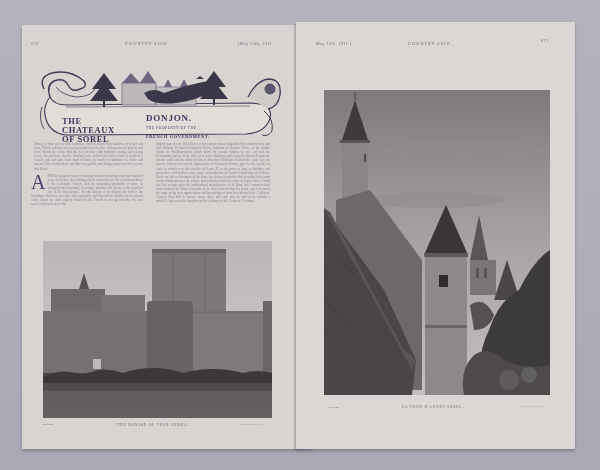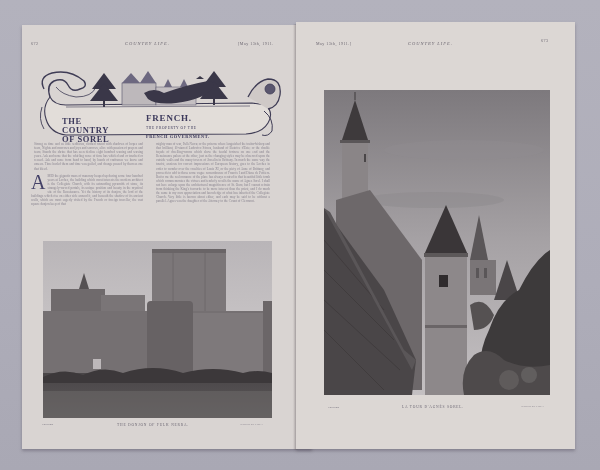--- a/index.html
+++ b/index.html
@@ -71,24 +71,24 @@
         <rect x="120" y="20" width="40" height="18" fill="#c4bfc2" stroke="#55506a" stroke-width="0.5"></rect>
         <polygon points="128,20 132,12 136,20" fill="#6d6880"></polygon>
         <polygon points="144,20 148,12 152,20" fill="#6d6880"></polygon>
 
         <path d="M108 26 Q118 20 128 26 Q150 18 172 14 Q180 14 176 22 Q168 32 140 36 Q120 38 112 32 Z" fill="#3a3748"></path>
         <path d="M160 12 L164 9 L168 12 Z" fill="#3a3748"></path>
         <line x1="30" y1="40" x2="214" y2="39" stroke="#3f3c55" stroke-width="0.6"></line>
       </svg>
       <div class="banner-left">
         <div>THE</div>
-        <div>COUNTRY</div>
+        <div>CHATEAUX</div>
         <div>OF SOREL</div>
       </div>
-      <div class="banner-title">FRENCH.</div>
+      <div class="banner-title">DONJON.</div>
       <div class="banner-sub1">THE PROPERTY OF THE</div>
       <div class="banner-sub2">FRENCH GOVERNMENT.</div>
     </div>
 
     <div class="col" style="left:9px; top:117px; width:112px; height:100px;">
       <div style="margin-bottom:3px; padding-left:3px;">Strong as time and as little seditious, clothed round with shadows of hopes and fears, Nights and morrows and joys and sorrows, alive with passion of prayers and tears; Stands the shrine that has seen decline eight hundred waning and waxing years. Ask and none that the whirling wave of time has whirled and or touched or ceased. Ask and none from hand to hand, by hands of craftsmen we know and unseen. Time hurled them and time was guiled, and change passed by them as one that bleed.</div>
       <span class="dropcap">A</span>
       <span>MID the gigantic mass of masonry heaped up during some four hundred years at Loches, the building which most interests the modern architect is the Collegiate Church, with its astounding pyramids of stone, its strangely-carved portals, its unique position and beauty in the mystical site of the Renaissance. Yet the history of its dunjon, the lord of the buildings which rise on either side around it, and beneath the shadow of its ancient walls, which are most eagerly visited by the French or foreign traveller, the vast square dunjon keep of that</span>
     </div>
     <div class="col" style="left:134px; top:117px; width:114px; height:100px;">

